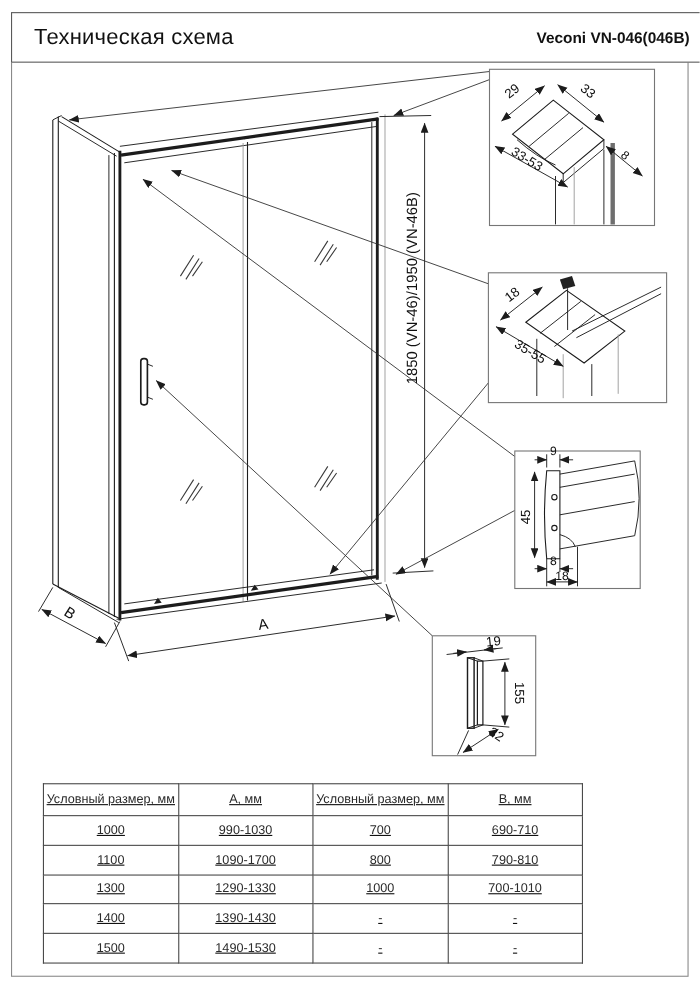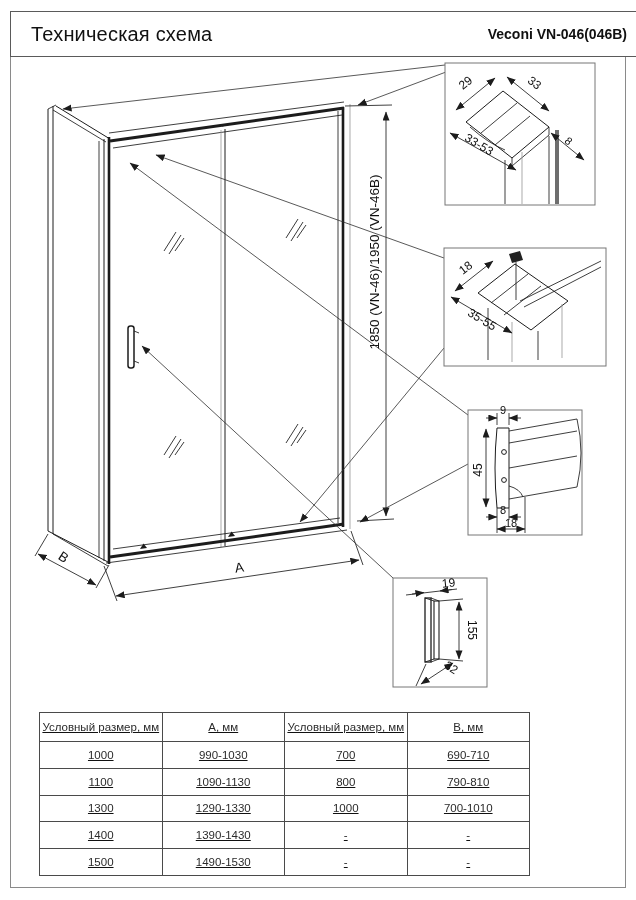--- a/index.html
+++ b/index.html
@@ -214,21 +214,21 @@
   </thead>
   <tbody>
     <tr>
       <td>1000</td>
       <td>990-1030</td>
       <td>700</td>
       <td>690-710</td>
     </tr>
     <tr>
       <td>1100</td>
-      <td>1090-1130</td>
+      <td>1090-1700</td>
       <td>800</td>
       <td>790-810</td>
     </tr>
     <tr>
       <td>1300</td>
       <td>1290-1330</td>
       <td>1000</td>
       <td>700-1010</td>
     </tr>
     <tr>

